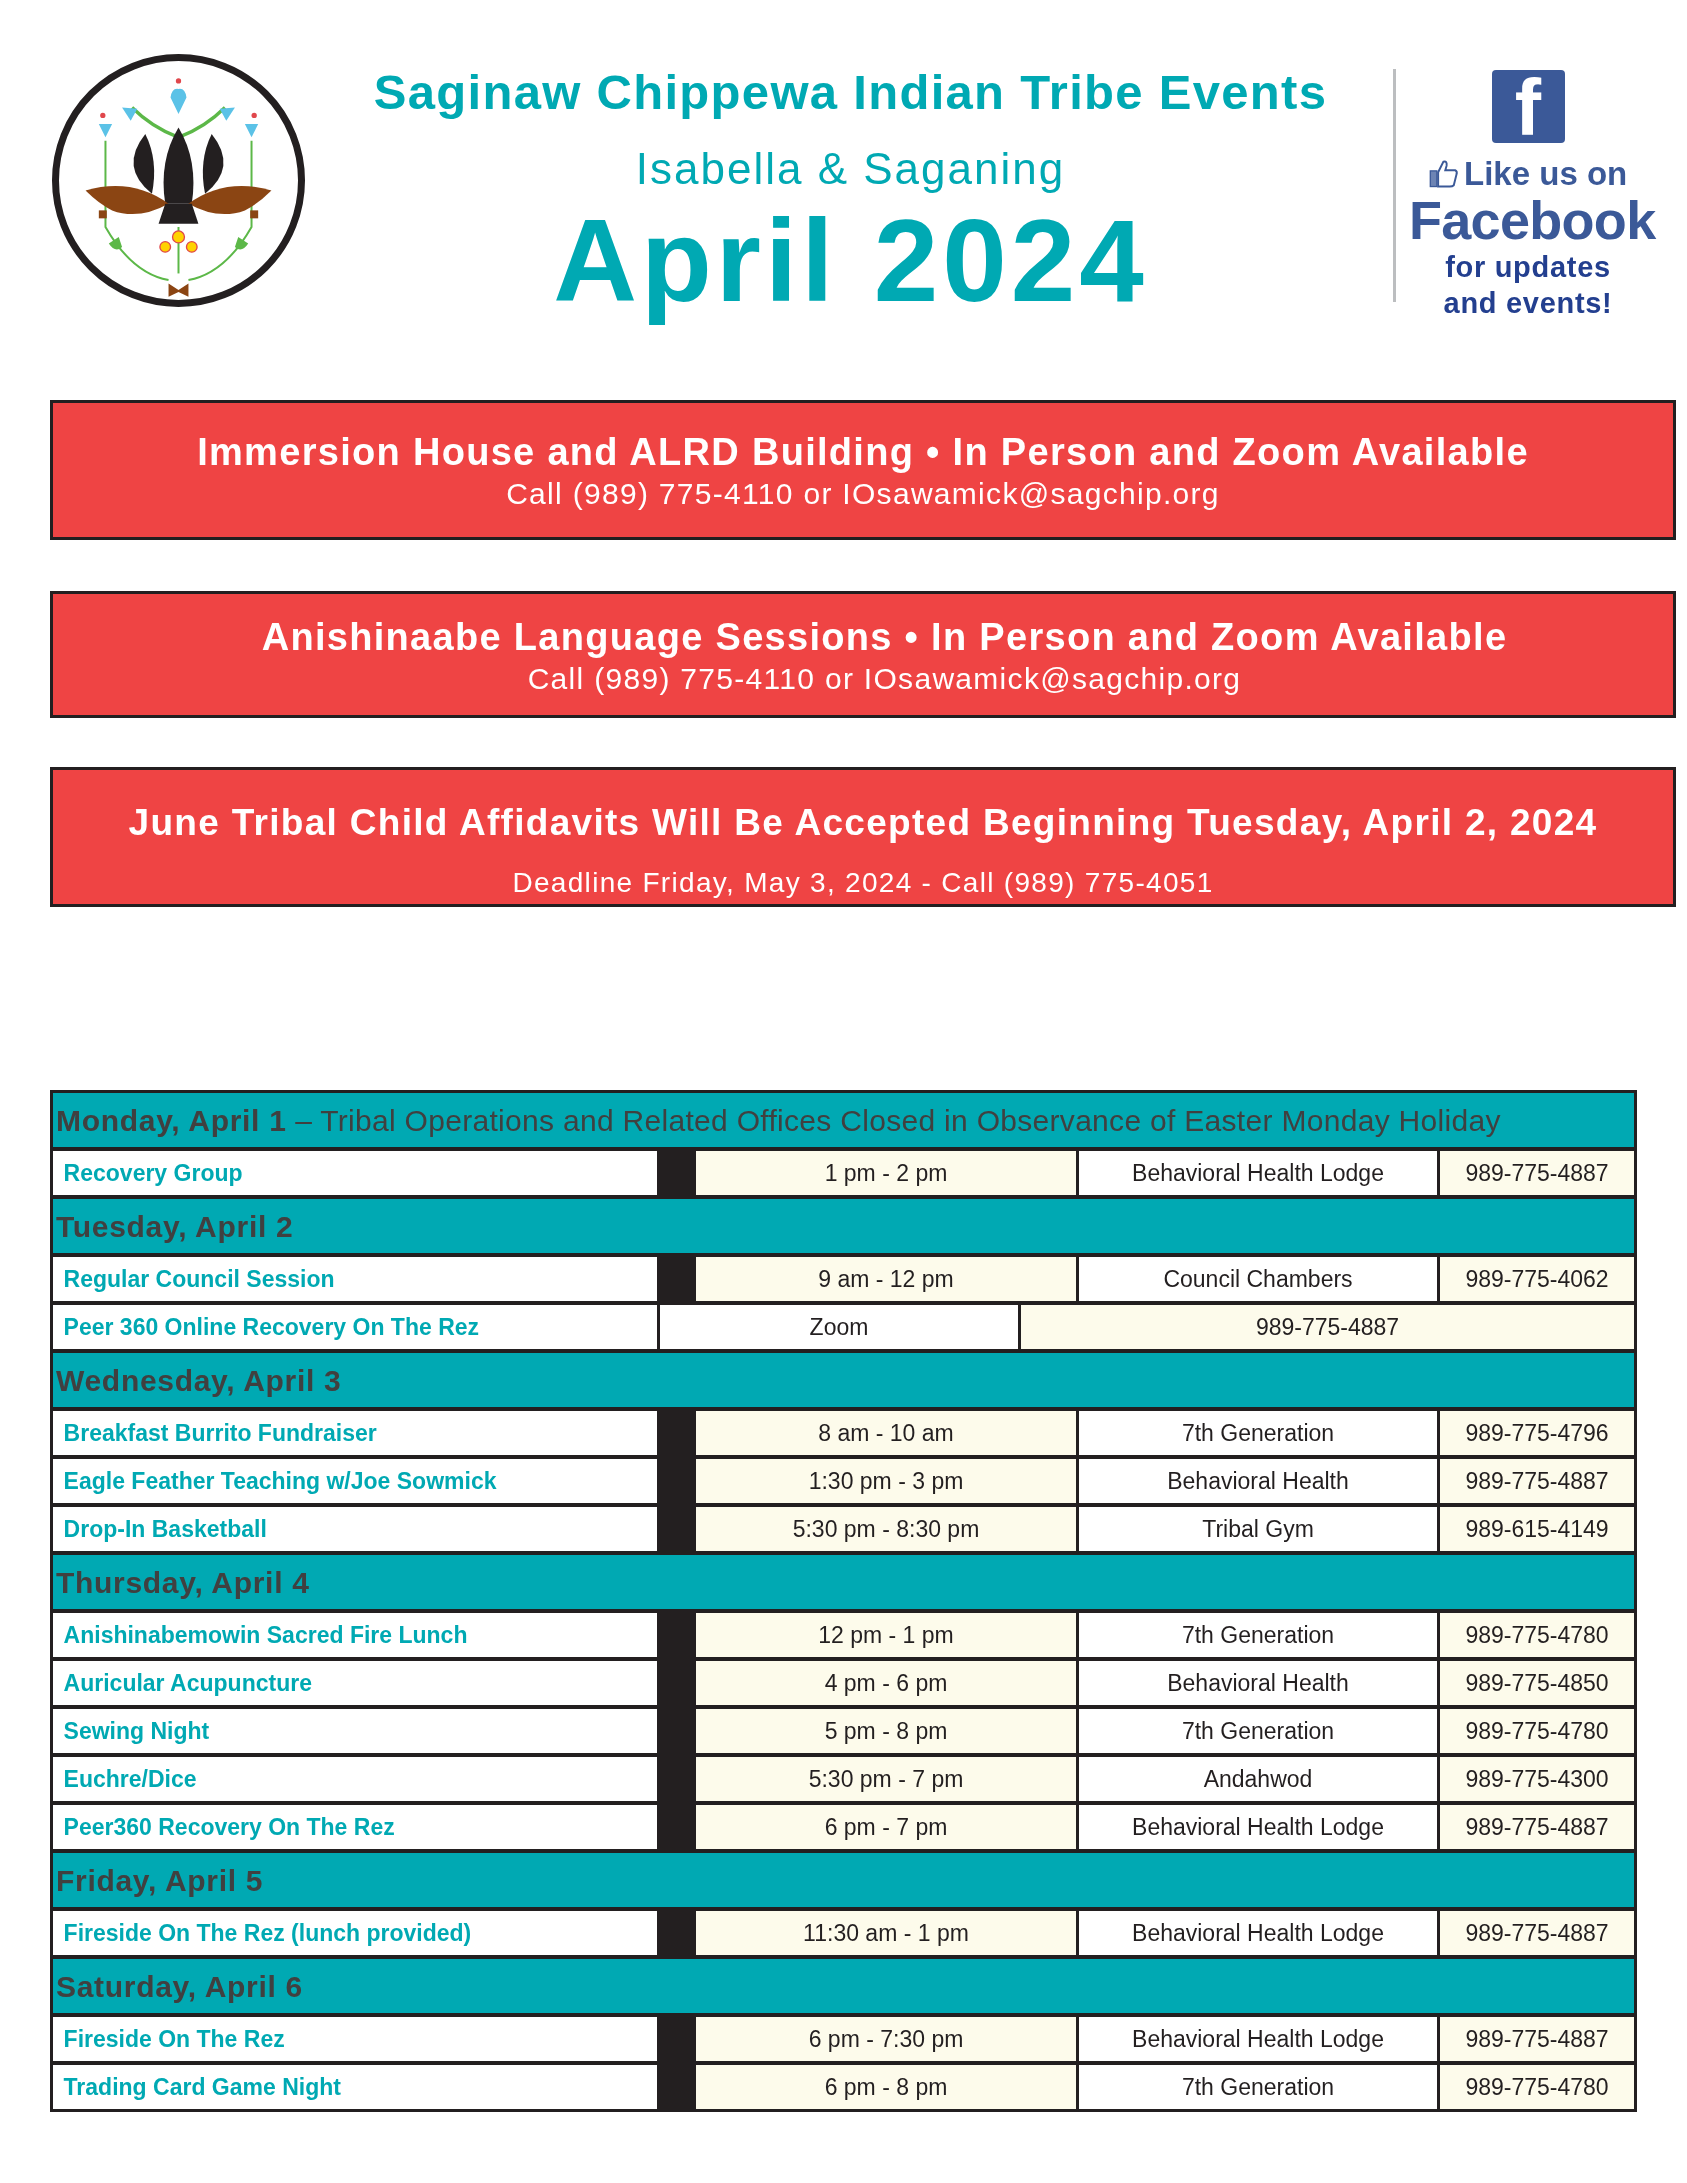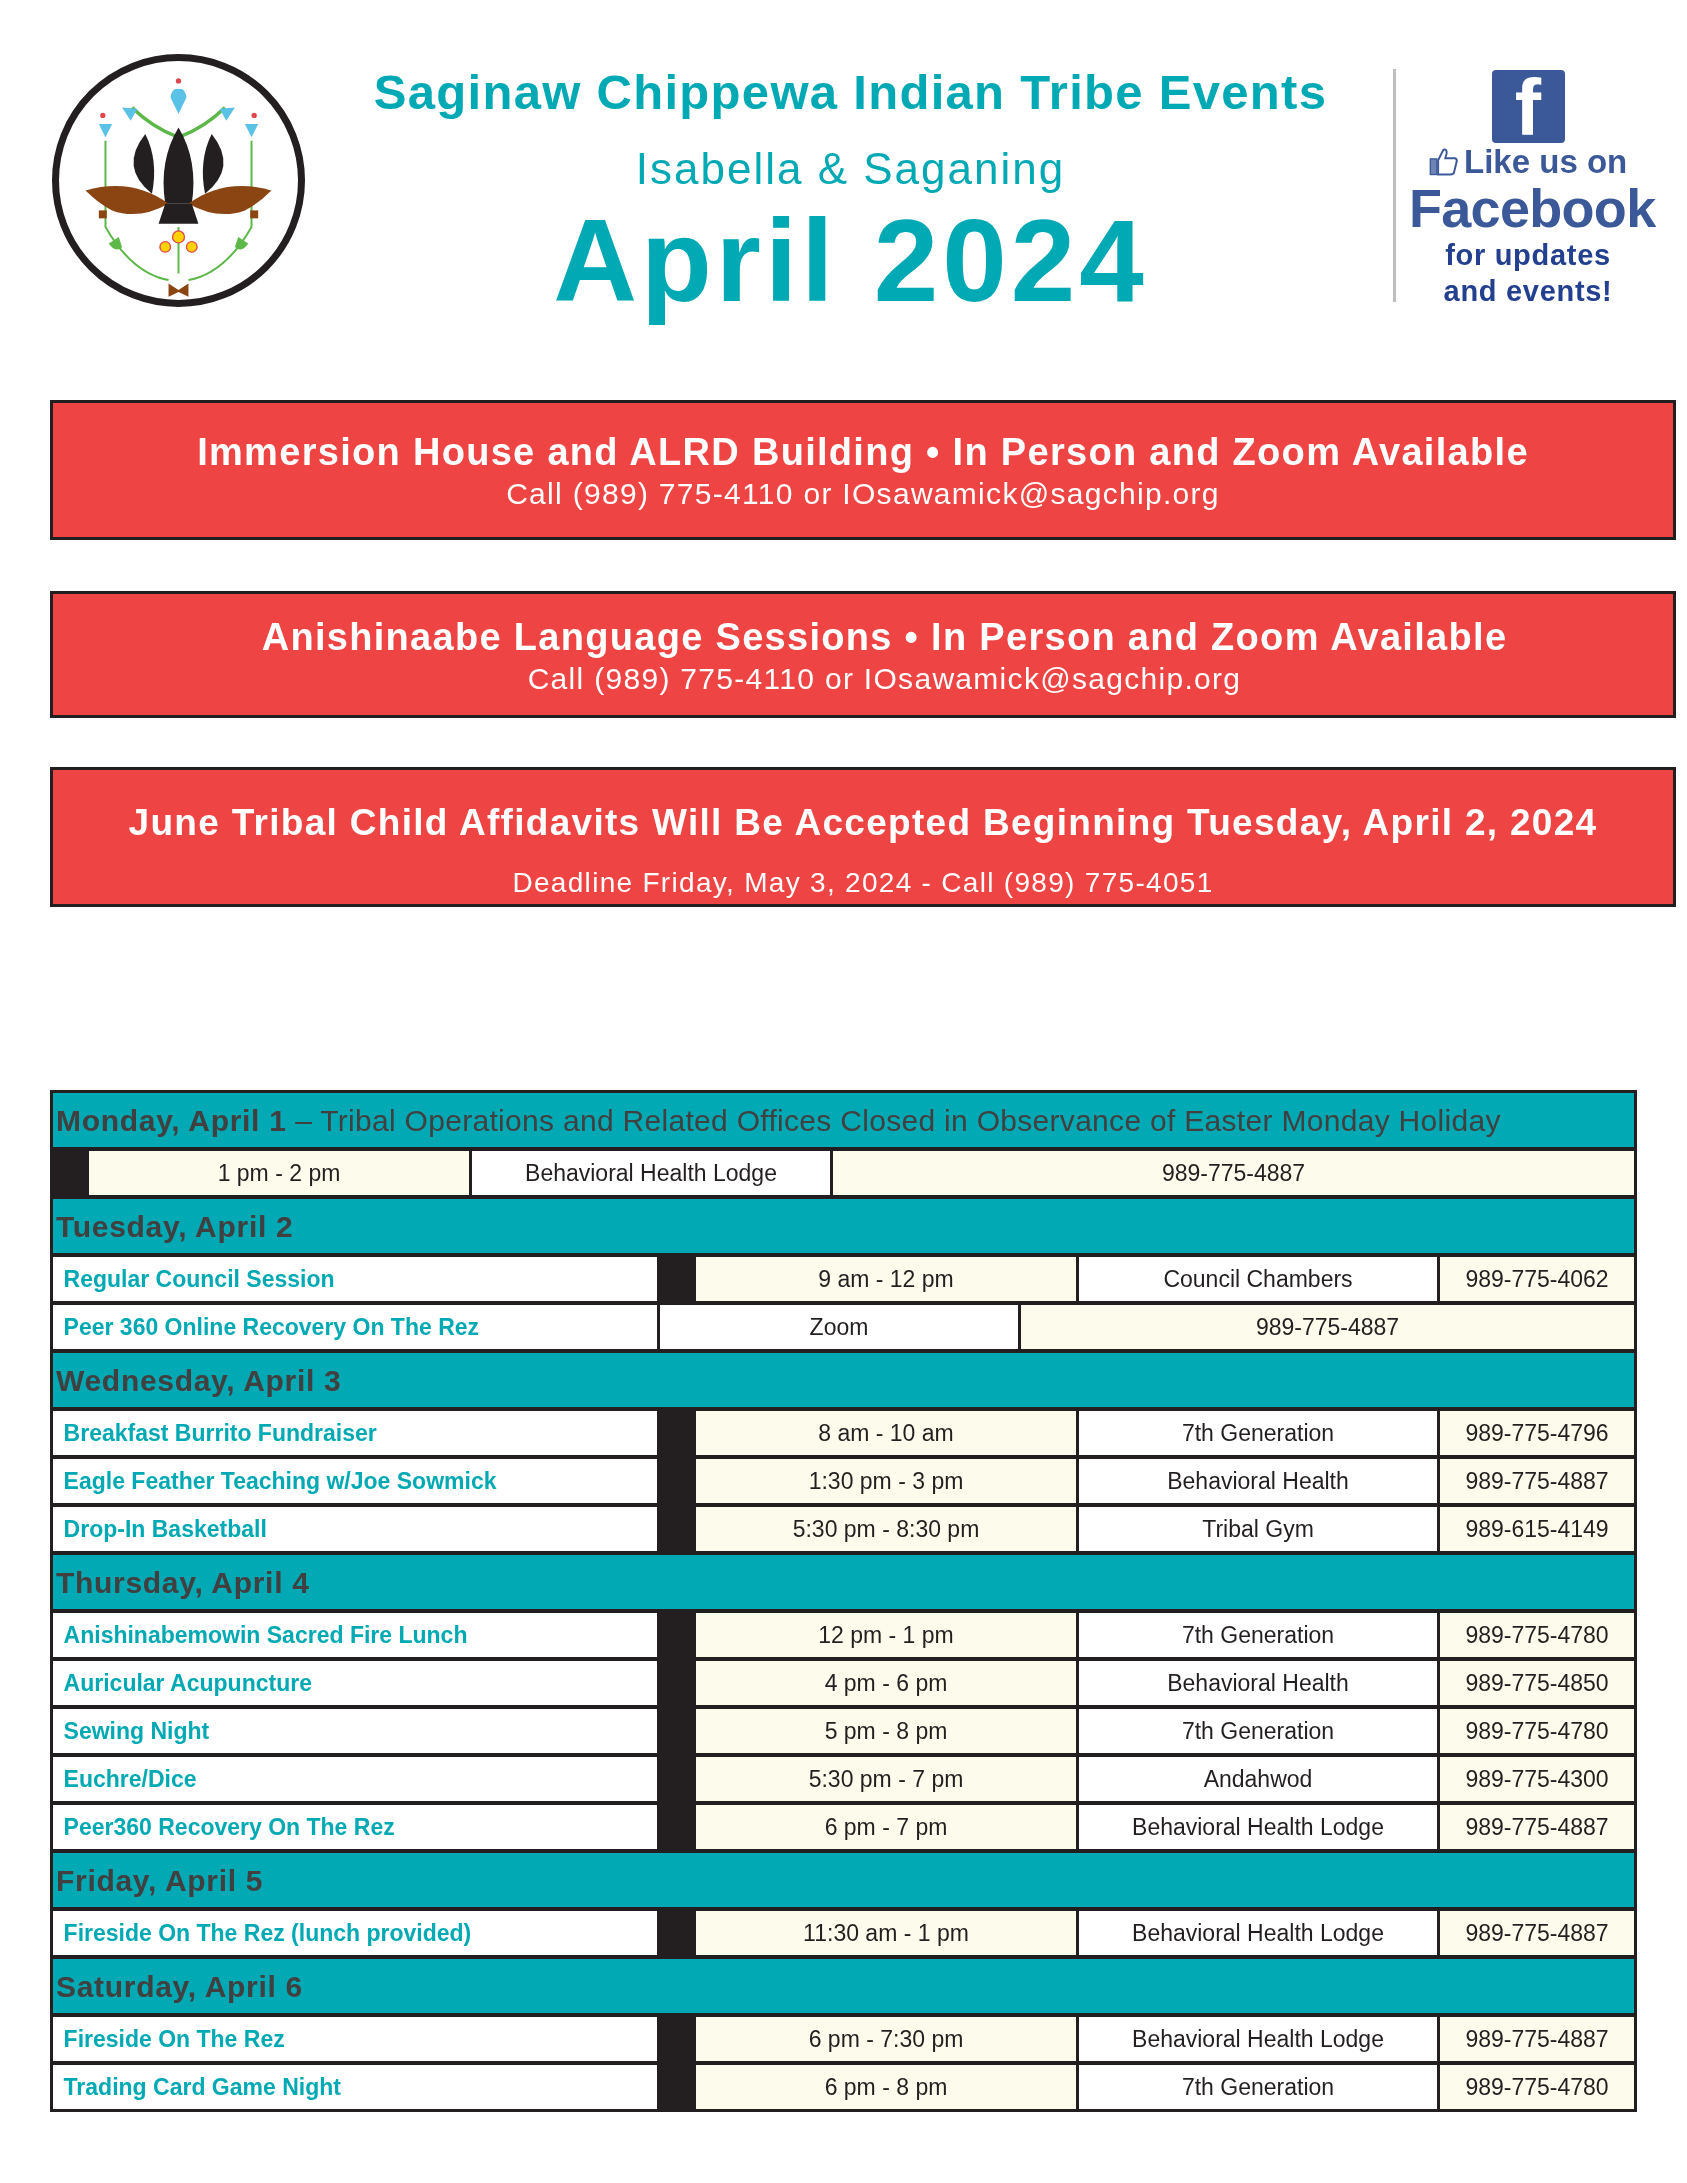--- a/index.html
+++ b/index.html
@@ -14,21 +14,21 @@
   .title-block { position: absolute; left: 318px; width: 1065px; top: 60px; text-align: center; color: #00a9b3; }
   .title-main { font-weight: 700; font-size: 49px; letter-spacing: 1.3px; line-height: 64px; height: 64px; }
   .title-sub { font-weight: 400; font-size: 44px; letter-spacing: 2px; line-height: 57px; height: 57px; margin-top: 16px; }
   .title-month { font-weight: 700; font-size: 116px; letter-spacing: 4px; line-height: 126px; margin-top: 1.3px; }
 
   .v-divider { position: absolute; left: 1393px; top: 69px; width: 3.3px; height: 233px; background: #bcbec0; }
 
   .fb { position: absolute; left: 1409px; top: 66px; width: 238px; text-align: center; color: #3b5998; }
   .fb-square { width: 73px; height: 73px; background: #3b5998; border-radius: 4px; margin: 4px auto 0; position: relative; }
   .fb-square span { position: absolute; left: 0; right: 0; bottom: -4px; color: #fff; font-weight: 700; font-size: 79px; line-height: 79px; font-family: "Liberation Sans", sans-serif; }
-  .fb-like { font-size: 33px; font-weight: 700; line-height: 37px; display: flex; align-items: center; justify-content: center; gap: 5.3px; }
+  .fb-like { font-size: 33px; font-weight: 700; margin-top: 12px; line-height: 37px; display: flex; align-items: center; justify-content: center; gap: 5.3px; }
   .fb-thumb { width: 30px; height: 29px; display: inline-block; }
   .fb-brand { font-size: 54px; font-weight: 700; line-height: 57px; letter-spacing: -0.7px; }
   .fb-tag { font-size: 29px; font-weight: 700; color: #233f8f; line-height: 36px; letter-spacing: 0.7px; }
 
   
   .banner { position: absolute; left: 50px; width: 1626px; background: #ef4444;
             border: 3.3px solid #231f20; box-sizing: border-box; color: #fff; text-align: center; }
   .banner .b-title { font-weight: 700; font-size: 38px; letter-spacing: 1.3px; }
   .banner .b-sub { font-weight: 400; font-size: 30px; letter-spacing: 1.3px; margin-top: 2.6px; }
   #banner-1 { top: 400px; height: 140px; padding-top: 28.4px; }
@@ -128,20 +128,21 @@
 
 <div class="banner" id="banner-3">
   <div class="b-title">June Tribal Child Affidavits Will Be Accepted Beginning Tuesday, April 2, 2024</div>
   <div class="b-sub">Deadline Friday, May 3, 2024 - Call (989) 775-4051</div>
 </div>
 
 <div class="schedule">
 
   <div class="day-head"><span>Monday, April 1</span><span class="note"> – Tribal Operations and Related Offices Closed in Observance of Easter Monday Holiday</span></div>
   <div class="ev-row">
+    <div class="cell c-name">Recovery Group</div>
     <div class="cell c-time">1 pm - 2 pm</div>
     <div class="cell c-loc">Behavioral Health Lodge</div>
     <div class="cell c-phone">989-775-4887</div>
   </div>
 
   <div class="day-head"><span>Tuesday, April 2</span></div>
   <div class="ev-row">
     <div class="cell c-name">Regular Council Session</div>
     <div class="cell c-time">9 am - 12 pm</div>
     <div class="cell c-loc">Council Chambers</div>

